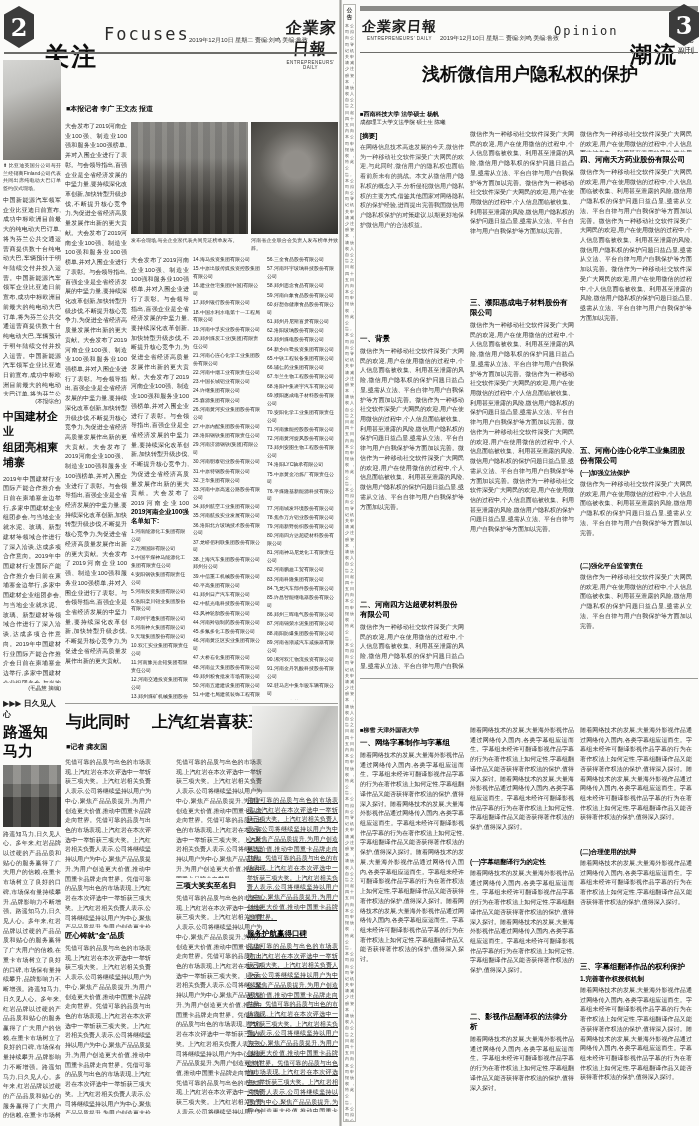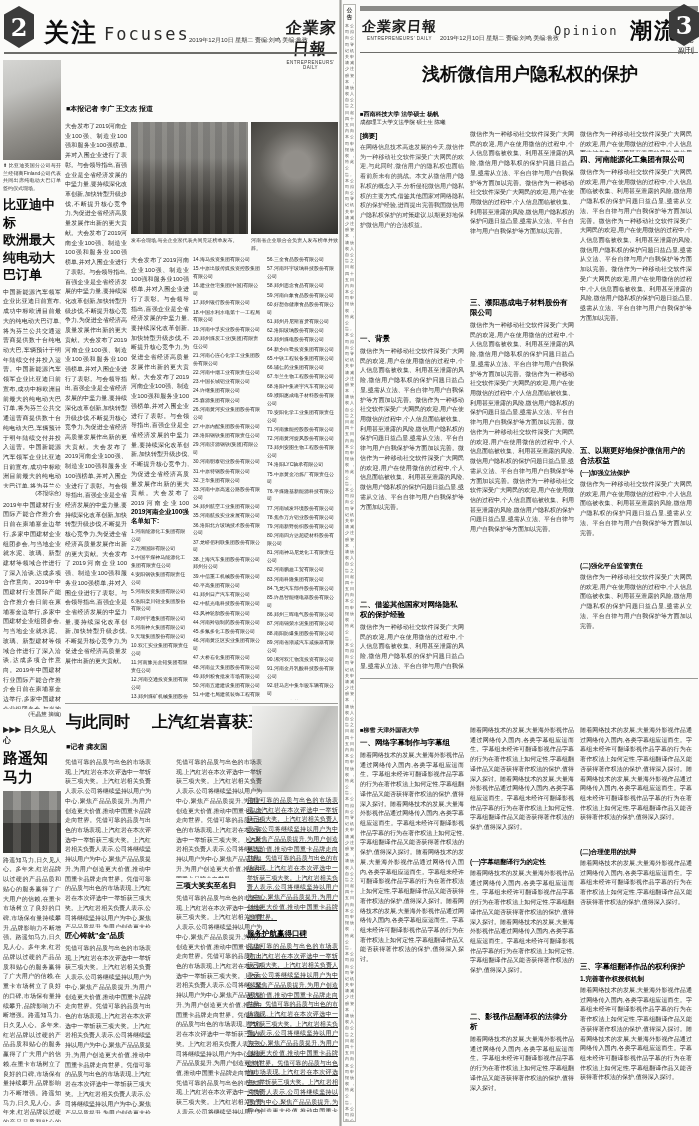--- a/index.html
+++ b/index.html
@@ -8,21 +8,21 @@
   .page{position:absolute;top:0;height:1126px;background:#fbfbf9;}
   .page.left{left:0;width:339px;}
   .page.right{left:342px;width:357px;}
   .gutter{position:absolute;left:339px;top:0;width:3px;height:1126px;
           background:linear-gradient(90deg,#d8d8d4,#9f9f9b,#d8d8d4);}
   .abs{position:absolute;}
   
   .badge{width:30px;height:42px;background:#3b3b3b;color:#fff;display:flex;align-items:center;justify-content:center;
          font-size:24px;font-weight:bold;font-family:"DejaVu Serif",serif;
          clip-path:polygon(50% 0,100% 20%,100% 78%,50% 100%,0 78%,0 20%);}
-  .sec-cn{font-size:25px;font-weight:bold;letter-spacing:2px;}
+  .sec-cn{font-size:25px;font-weight:bold;letter-spacing:2px;margin-top:24px;}
   .sec-en{font-family:"DejaVu Sans Mono",monospace;font-size:17px;letter-spacing:2px;color:#2b2b2b;}
   .dateline{font-size:6px;color:#333;white-space:nowrap;}
   .masthead{font-family:"DejaVu Serif",serif;font-weight:bold;font-size:16px;letter-spacing:1px;transform:skewX(-4deg);}
   .masthead-en{font-size:4.5px;letter-spacing:.5px;color:#333;}
   .hdr-rule{height:2px;background:#6d6d6a;}
   .topbar{height:5px;background:#8b8b88;}
   .sub-kicker{font-size:8px;color:#222;}
   
   .bt{font-size:6px;line-height:1.62;text-align:justify;color:#2c2c2c;overflow:hidden;}
   .bt-sm{font-size:4px;line-height:1.55;text-align:justify;color:#4a4a48;overflow:hidden;}
@@ -68,25 +68,24 @@
     <div class="abs dateline" style="left:189px;top:36px;">2019年12月10日 星期二 责编:刘鸣 美编:鲁致</div>
     <div class="abs" style="left:282px;top:18px;text-align:center;">
       <div class="masthead">企業家日報</div>
       <div class="masthead-en">ENTREPRENEURS' DAILY</div>
     </div>
     <div class="abs hdr-rule" style="left:4px;top:52px;width:333px;"></div>
 
     <div class="abs" style="left:3px;top:60px;width:58px;height:1062px;overflow:hidden;">
       <div class="photo ph-award" style="width:58px;height:100px;"></div>
       <div class="caption" style="margin:2px 0 4px 0;">⬆ 比亚迪英国分公司与芬兰经销商Finland公司代表共同出席纯电动大巴订单签约仪式现场。</div>
-      <div class="hl-serif pre" style="font-size:13px;line-height:1.35;margin:3px 0 4px 0;">比亚迪中标
-欧洲最大
-纯电动大巴订单</div>
       <div class="bt" style="height:200px;">中国新能源汽车领军企业比亚迪日前宣布,成功中标欧洲目前最大的纯电动大巴订单,将为芬兰公共交通运营商提供数十台纯电动大巴,车辆预计于明年陆续交付并投入运营。中国新能源汽车领军企业比亚迪日前宣布,成功中标欧洲目前最大的纯电动大巴订单,将为芬兰公共交通运营商提供数十台纯电动大巴,车辆预计于明年陆续交付并投入运营。中国新能源汽车领军企业比亚迪日前宣布,成功中标欧洲目前最大的纯电动大巴订单,将为芬兰公共交通运营商提供数十台纯电动大巴,车辆预计于明年陆续交付并投入运营。中国新能源汽车领军企业比亚迪日前宣布,成功中标欧洲目前最大的纯电动大巴订单,将为芬兰公共交通运营商提供数十台纯电动大巴,车辆预计于明年陆续交付并投入运营。</div>
       <div class="src">(本报综合)</div>
+      <div class="hl-serif pre" style="font-size:11px;line-height:1.4;margin:4px 0;">中国建材企业
+组团亮相柬埔寨</div>
       <div class="bt" style="height:208px;">2019年中国建材行业国际产能合作推介会日前在柬埔寨金边举行,多家中国建材企业组团参会,与当地企业就水泥、玻璃、新型建材等领域合作进行了深入洽谈,达成多项合作意向。2019年中国建材行业国际产能合作推介会日前在柬埔寨金边举行,多家中国建材企业组团参会,与当地企业就水泥、玻璃、新型建材等领域合作进行了深入洽谈,达成多项合作意向。2019年中国建材行业国际产能合作推介会日前在柬埔寨金边举行,多家中国建材企业组团参会,与当地企业就水泥、玻璃、新型建材等领域合作进行了深入洽谈,达成多项合作意向。2019年中国建材行业国际产能合作推介会日前在柬埔寨金边举行,多家中国建材企业组团参会,与当地企业就水泥、玻璃、新型建材等领域合作进行了深入洽谈,达成多项合作意向。</div>
       <div class="src">(毛晶慧 摘编)</div>
       <div class="kicker" style="margin:6px 0 3px 0;">
         <span>▶▶▶ 日久见人心</span>
           <span class="line"></span>
       </div>
       <div class="hl-serif" style="font-size:15px;margin:2px 0 4px 0;">路遥知马力</div>
       <div class="photo ph-trucks" style="width:58px;height:62px;margin-bottom:3px;"></div>
       <div class="bt" style="height:300px;">路遥知马力,日久见人心。多年来,红岩品牌以过硬的产品品质和贴心的服务赢得了广大用户的信赖,在重卡市场树立了良好的口碑,市场保有量持续攀升,品牌影响力不断增强。路遥知马力,日久见人心。多年来,红岩品牌以过硬的产品品质和贴心的服务赢得了广大用户的信赖,在重卡市场树立了良好的口碑,市场保有量持续攀升,品牌影响力不断增强。路遥知马力,日久见人心。多年来,红岩品牌以过硬的产品品质和贴心的服务赢得了广大用户的信赖,在重卡市场树立了良好的口碑,市场保有量持续攀升,品牌影响力不断增强。路遥知马力,日久见人心。多年来,红岩品牌以过硬的产品品质和贴心的服务赢得了广大用户的信赖,在重卡市场树立了良好的口碑,市场保有量持续攀升,品牌影响力不断增强。路遥知马力,日久见人心。多年来,红岩品牌以过硬的产品品质和贴心的服务赢得了广大用户的信赖,在重卡市场树立了良好的口碑,市场保有量持续攀升,品牌影响力不断增强。</div>
     </div>
@@ -251,33 +250,33 @@
     <div class="abs" style="left:18px;top:110px;width:108px;">
       <div class="byline" style="font-size:6px;">■西南科技大学 法学硕士 杨帆</div>
       <div class="byline-sm" style="font-size:5.5px;">成都理工大学文法学院 硕士生 陈曦</div>
     </div>
 
     <div class="abs" style="left:18px;top:130px;width:104px;height:540px;overflow:hidden;">
       <div class="subhead">[摘要]</div>
       <div class="bt" style="color:#3a3a3a;height:188px;">在网络信息技术高速发展的今天,微信作为一种移动社交软件深受广大网民的欢迎,与此同时,微信用户的隐私权也面临着前所未有的挑战。本文从微信用户隐私权的概念入手,分析侵犯微信用户隐私权的主要方式,借鉴其他国家对网络隐私权的保护经验,进而提出完善我国微信用户隐私权保护的对策建议,以期更好地保护微信用户的合法权益。</div>
       <div class="crosshead">一、背景</div>
       <div class="bt" style="height:250px;">微信作为一种移动社交软件深受广大网民的欢迎,用户在使用微信的过程中,个人信息面临被收集、利用甚至泄露的风险,微信用户隐私权的保护问题日益凸显,亟需从立法、平台自律与用户自我保护等方面加以完善。微信作为一种移动社交软件深受广大网民的欢迎,用户在使用微信的过程中,个人信息面临被收集、利用甚至泄露的风险,微信用户隐私权的保护问题日益凸显,亟需从立法、平台自律与用户自我保护等方面加以完善。微信作为一种移动社交软件深受广大网民的欢迎,用户在使用微信的过程中,个人信息面临被收集、利用甚至泄露的风险,微信用户隐私权的保护问题日益凸显,亟需从立法、平台自律与用户自我保护等方面加以完善。</div>
-      <div class="crosshead">二、借鉴其他国家对网络隐私权的保护经验</div>
+      <div class="crosshead">二、河南四方达超硬材料股份有限公司</div>
       <div class="bt" style="height:60px;">微信作为一种移动社交软件深受广大网民的欢迎,用户在使用微信的过程中,个人信息面临被收集、利用甚至泄露的风险,微信用户隐私权的保护问题日益凸显,亟需从立法、平台自律与用户自我保护等方面加以完善。</div>
     </div>
     <div class="abs" style="left:128px;top:130px;width:104px;height:540px;overflow:hidden;">
       <div class="bt" style="height:165px;">微信作为一种移动社交软件深受广大网民的欢迎,用户在使用微信的过程中,个人信息面临被收集、利用甚至泄露的风险,微信用户隐私权的保护问题日益凸显,亟需从立法、平台自律与用户自我保护等方面加以完善。微信作为一种移动社交软件深受广大网民的欢迎,用户在使用微信的过程中,个人信息面临被收集、利用甚至泄露的风险,微信用户隐私权的保护问题日益凸显,亟需从立法、平台自律与用户自我保护等方面加以完善。</div>
       <div class="crosshead">三、濮阳惠成电子材料股份有限公司</div>
       <div class="bt" style="height:350px;">微信作为一种移动社交软件深受广大网民的欢迎,用户在使用微信的过程中,个人信息面临被收集、利用甚至泄露的风险,微信用户隐私权的保护问题日益凸显,亟需从立法、平台自律与用户自我保护等方面加以完善。微信作为一种移动社交软件深受广大网民的欢迎,用户在使用微信的过程中,个人信息面临被收集、利用甚至泄露的风险,微信用户隐私权的保护问题日益凸显,亟需从立法、平台自律与用户自我保护等方面加以完善。微信作为一种移动社交软件深受广大网民的欢迎,用户在使用微信的过程中,个人信息面临被收集、利用甚至泄露的风险,微信用户隐私权的保护问题日益凸显,亟需从立法、平台自律与用户自我保护等方面加以完善。微信作为一种移动社交软件深受广大网民的欢迎,用户在使用微信的过程中,个人信息面临被收集、利用甚至泄露的风险,微信用户隐私权的保护问题日益凸显,亟需从立法、平台自律与用户自我保护等方面加以完善。</div>
     </div>
     <div class="abs" style="left:238px;top:130px;width:112px;height:540px;overflow:hidden;">
       <div class="bt" style="height:22px;">微信作为一种移动社交软件深受广大网民的欢迎,用户在使用微信的过程中,个人信息面临被收集、利用甚至泄露的风险,微信用户隐私权的保护问题日益凸显,亟需从立法、平台自律与用户自我保护等方面加以完善。</div>
-      <div class="crosshead">四、河南能源化工集团有限公司</div>
+      <div class="crosshead">四、河南天方药业股份有限公司</div>
       <div class="bt" style="height:275px;">微信作为一种移动社交软件深受广大网民的欢迎,用户在使用微信的过程中,个人信息面临被收集、利用甚至泄露的风险,微信用户隐私权的保护问题日益凸显,亟需从立法、平台自律与用户自我保护等方面加以完善。微信作为一种移动社交软件深受广大网民的欢迎,用户在使用微信的过程中,个人信息面临被收集、利用甚至泄露的风险,微信用户隐私权的保护问题日益凸显,亟需从立法、平台自律与用户自我保护等方面加以完善。微信作为一种移动社交软件深受广大网民的欢迎,用户在使用微信的过程中,个人信息面临被收集、利用甚至泄露的风险,微信用户隐私权的保护问题日益凸显,亟需从立法、平台自律与用户自我保护等方面加以完善。</div>
-      <div class="crosshead">五、以期更好地保护微信用户的合法权益</div>
+      <div class="crosshead">五、河南心连心化学工业集团股份有限公司</div>
       <div class="subhead">(一)加强立法保护</div>
       <div class="bt" style="height:80px;">微信作为一种移动社交软件深受广大网民的欢迎,用户在使用微信的过程中,个人信息面临被收集、利用甚至泄露的风险,微信用户隐私权的保护问题日益凸显,亟需从立法、平台自律与用户自我保护等方面加以完善。</div>
       <div class="subhead">(二)强化平台监管责任</div>
       <div class="bt" style="height:70px;">微信作为一种移动社交软件深受广大网民的欢迎,用户在使用微信的过程中,个人信息面临被收集、利用甚至泄露的风险,微信用户隐私权的保护问题日益凸显,亟需从立法、平台自律与用户自我保护等方面加以完善。</div>
     </div>
 
     <div class="abs divline" style="left:18px;top:678px;width:338px;"></div>
 
 
     <div class="abs" style="left:18px;top:726px;width:104px;height:396px;overflow:hidden;">

